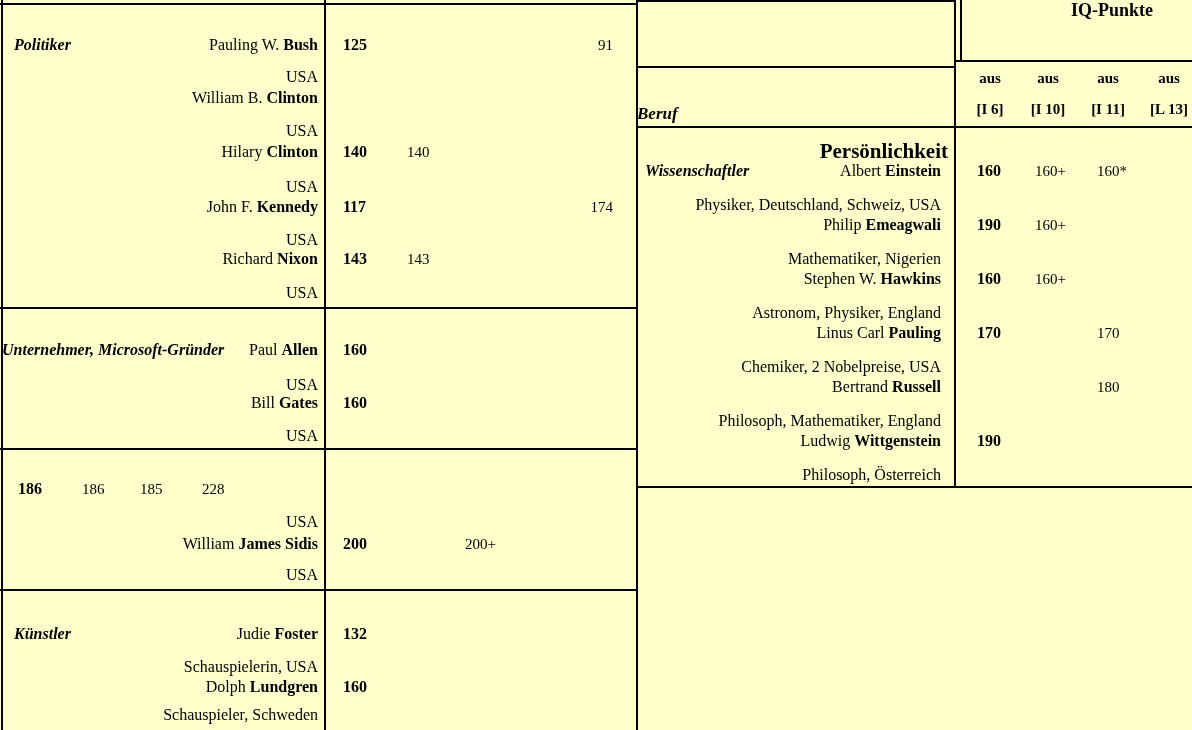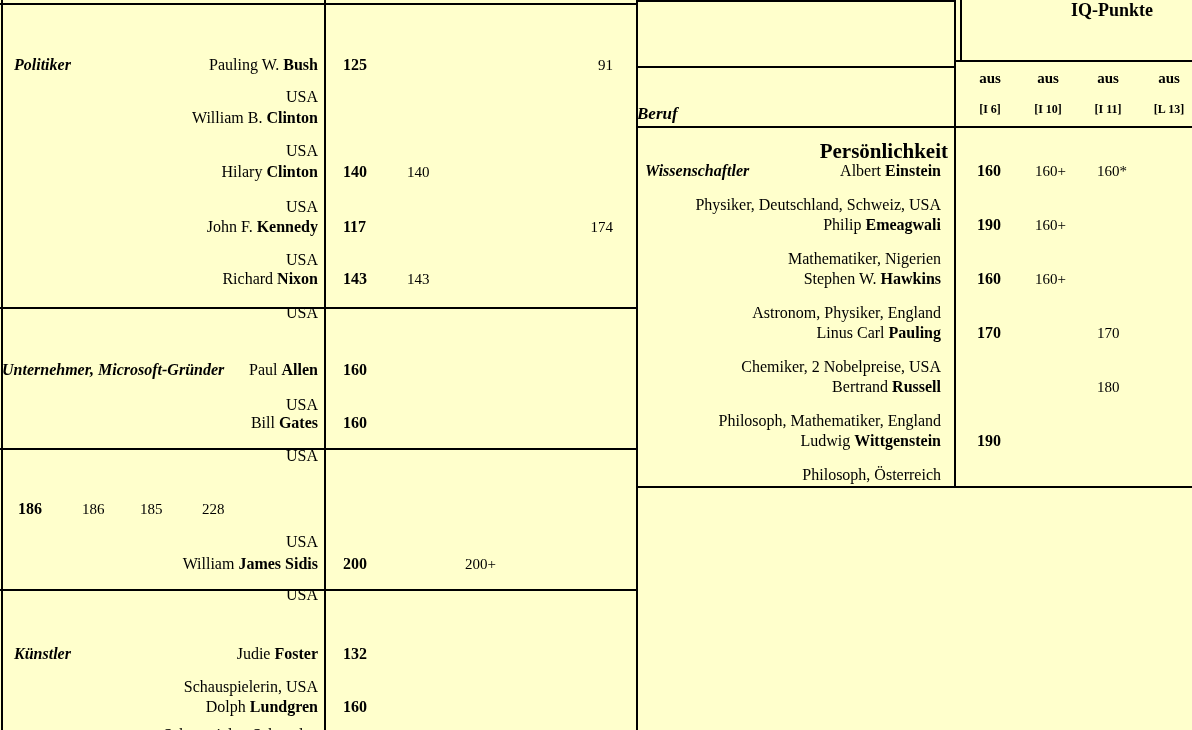--- a/index.html
+++ b/index.html
@@ -7,37 +7,37 @@
     position:relative;
     width:1192px;height:730px;
     background:#FFFFCC;
     color:#000;
     font-family:"Liberation Serif","DejaVu Serif",serif;
     overflow:hidden;
   }
   .h{position:absolute;height:2px;background:#000;}
   .v{position:absolute;width:2px;background:#000;}
   .row{position:absolute;height:20px;line-height:20px;white-space:nowrap;font-size:16px;}
-  .lrow{left:0;width:760px;display:flex;margin-top:20px;}
+  .lrow{left:0;width:760px;display:flex;}
   .lname{position:relative;width:325px;text-align:right;padding-right:7px;box-sizing:border-box;}
   .lvals{width:312px;display:grid;grid-template-columns:64px 58px 62px 62px 1fr;
          padding-left:18px;padding-right:24px;box-sizing:border-box;}
   .rrow{left:637px;width:555px;display:flex;}
   .rname{position:relative;width:311px;text-align:right;padding-right:7px;box-sizing:border-box;}
   .rvals{width:237px;margin-left:7px;display:grid;grid-template-columns:58px 62px 58px 1fr;
          padding-left:22px;box-sizing:border-box;}
   .cat{position:absolute;top:0;font-weight:bold;font-style:italic;text-align:left;}
   .vb{font-weight:bold;font-size:16px;}
   .vn{font-size:15px;}
   .v5{text-align:right;}
   .iq-title{position:absolute;top:0;left:1112px;transform:translateX(-50%);
             font-weight:bold;font-size:18px;line-height:20px;white-space:nowrap;}
   .fundort{position:absolute;top:32px;left:975px;font-size:15px;line-height:20px;white-space:nowrap;}
   .aus{position:absolute;top:68px;transform:translateX(-50%);font-weight:bold;font-size:15px;line-height:20px;}
-  .colh{position:absolute;top:99px;transform:translateX(-50%);font-weight:bold;font-size:12px;line-height:20px;white-space:nowrap;}
+  .colh{position:absolute;top:99px;transform:translateX(-50%);font-weight:bold;font-size:15px;line-height:20px;white-space:nowrap;}
   .beruf{position:absolute;top:103px;left:637px;font-weight:bold;font-style:italic;font-size:17px;line-height:22px;}
   .person{position:absolute;top:105px;left:948px;transform:translateX(-100%);font-weight:bold;font-size:21px;line-height:20px;margin-top:36px;}
 </style>
 </head>
 <body>
 
 <div class="page">
 
   <div class="h" style="top:3px;left:0;width:637px"></div>
   <div class="h" style="top:307px;left:0;width:637px"></div>

